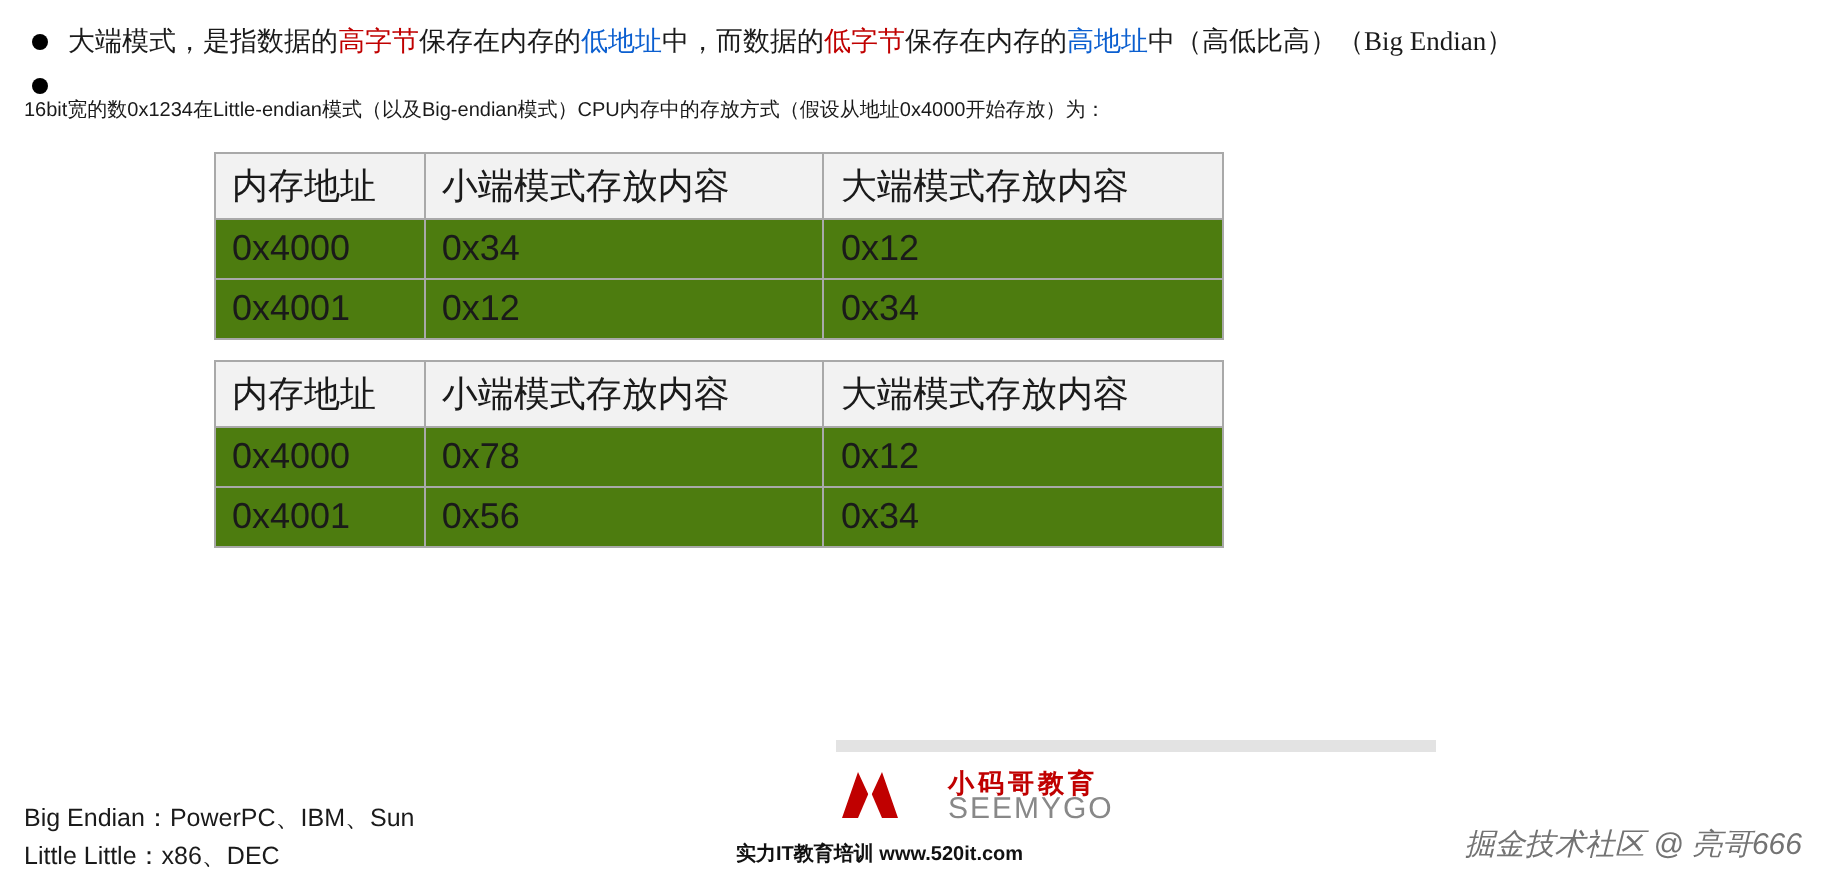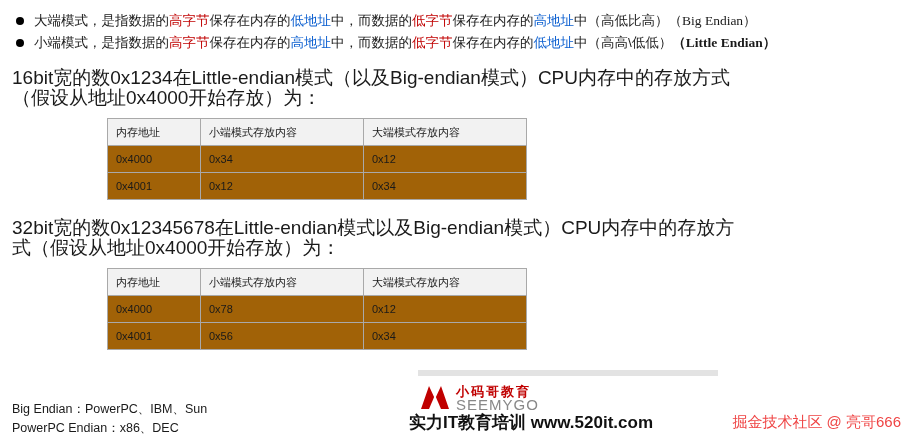--- a/index.html
+++ b/index.html
@@ -50,38 +50,38 @@
   .serif-bold {
     font-family: "Liberation Serif", serif;
     font-weight: bold;
   }
   .serif {
     font-family: "Liberation Serif", serif;
   }
 
   
   .para {
-    font-size: 19px;
+    font-size: 10px;
     line-height: 20px;
     margin: 14px 0 0 0;
     max-width: 730px;
   }
   .para.second {
     margin-top: 18px;
   }
 
   
   .tbl-wrap {
     margin: 10px 0 0 95px;
   }
   table.memtable {
     border-collapse: collapse;
-    width: 420px;
-    font-size: 11px;
-    background: #a16207;
+    width: 505px;
+    font-size: 18px;
+    background: #4d7c0f;
   }
   table.memtable td, table.memtable th {
     border: 1px solid #a9a9a9;
     padding: 4px 8px;
     text-align: left;
     font-weight: normal;
     height: 18px;
     color: #1a1a1a;
   }
   table.memtable thead td {
@@ -101,21 +101,21 @@
   }
   .footer div { white-space: nowrap; }
 
   
   .logo-block {
     position: absolute;
     left: 418px;
     bottom: 30px;
     display: flex;
     align-items: center;
-    gap: 4px;
+    gap: 22px;
   }
   .logo-mark {
     width: 34px;
     height: 30px;
     position: relative;
   }
   .logo-text-cn {
     font-size: 13px;
     color: #c00000;
     letter-spacing: 2px;
@@ -125,33 +125,33 @@
   .logo-text-en {
     font-size: 15px;
     color: #888;
     letter-spacing: 1px;
     line-height: 11px;
   }
   .logo-tag {
     position: absolute;
     left: 368px;
     bottom: 8px;
-    font-size: 17px;
+    font-size: 10px;
     font-weight: bold;
     color: #111;
     white-space: nowrap;
-    margin-left: 41px;
   }
   .watermark {
     position: absolute;
     right: 14px;
     bottom: 10px;
     font-size: 15px;
-    color: #ef4444;
+    color: #737373;
     white-space: nowrap;
+    font-style: italic;
   }
   .grey-bar {
     position: absolute;
     left: 418px;
     bottom: 66px;
     width: 300px;
     height: 6px;
     background: #d9d9d9;
     opacity: 0.75;
   }
@@ -161,21 +161,20 @@
 
 <div class="page">
 
   <ul class="bullets">
     <li>
       <span class="dot"></span>
       <span><span>大端模式，是指数据的</span><span class="red">高字节</span><span>保存在内存的</span><span class="blue">低地址</span><span>中，而数据的</span><span class="red">低字节</span><span>保存在内存的</span><span class="blue">高地址</span><span>中（高低比高）</span><span class="serif">（Big Endian）</span></span>
     </li>
     <li>
       <span class="dot"></span>
-      <span><span>小端模式，是指数据的</span><span class="red">高字节</span><span>保存在内存的</span><span class="blue">高地址</span><span>中，而数据的</span><span class="red">低字节</span><span>保存在内存的</span><span class="blue">低地址</span><span>中（高高\低低）</span><span class="serif-bold">（Little Endian）</span></span>
     </li>
   </ul>
 
   <p class="para">16bit宽的数0x1234在Little-endian模式（以及Big-endian模式）CPU内存中的存放方式（假设从地址0x4000开始存放）为：</p>
 
   <div class="tbl-wrap">
     <table class="memtable">
       <colgroup>
           <col class="c1">
           <col class="c2">
@@ -196,21 +195,20 @@
         </tr>
         <tr>
           <td>0x4001</td>
           <td>0x12</td>
           <td>0x34</td>
         </tr>
       </tbody>
     </table>
   </div>
 
-  <p class="para second">32bit宽的数0x12345678在Little-endian模式以及Big-endian模式）CPU内存中的存放方式（假设从地址0x4000开始存放）为：</p>
 
   <div class="tbl-wrap">
     <table class="memtable">
       <colgroup>
           <col class="c1">
           <col class="c2">
           <col class="c3">
         </colgroup>
       <thead>
         <tr>
@@ -231,21 +229,21 @@
           <td>0x34</td>
         </tr>
       </tbody>
     </table>
   </div>
 
   <div class="grey-bar"></div>
 
   <div class="footer">
     <div>Big Endian：PowerPC、IBM、Sun</div>
-    <div>PowerPC Endian：x86、DEC</div>
+    <div>Little Little：x86、DEC</div>
   </div>
 
   <div class="logo-block">
     <div class="logo-mark">
       <svg width="34" height="30" viewBox="0 0 34 30" aria-hidden="true">
         <path d="M3 27 L11 4 L17 17 L23 4 L31 27 Z" fill="#c00000"></path>
         <path d="M11 27 L17 13 L23 27 Z" fill="#ffffff"></path>
       </svg>
     </div>
     <div>

